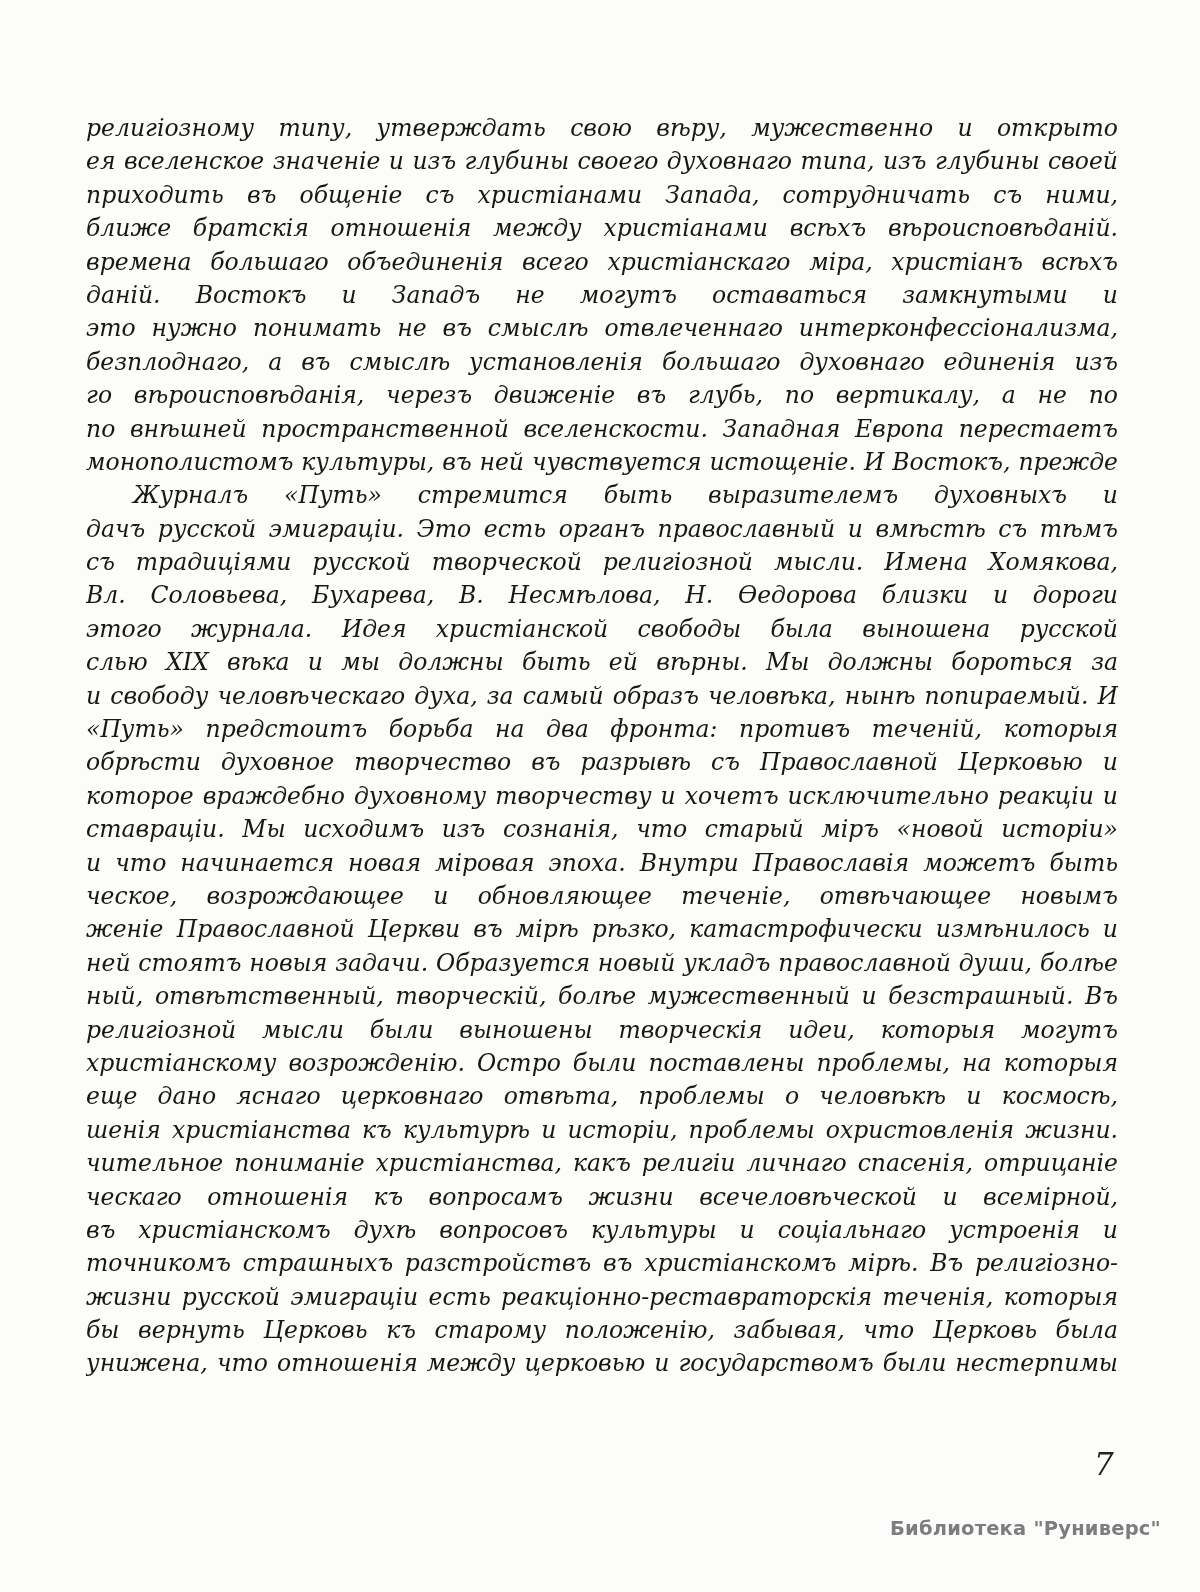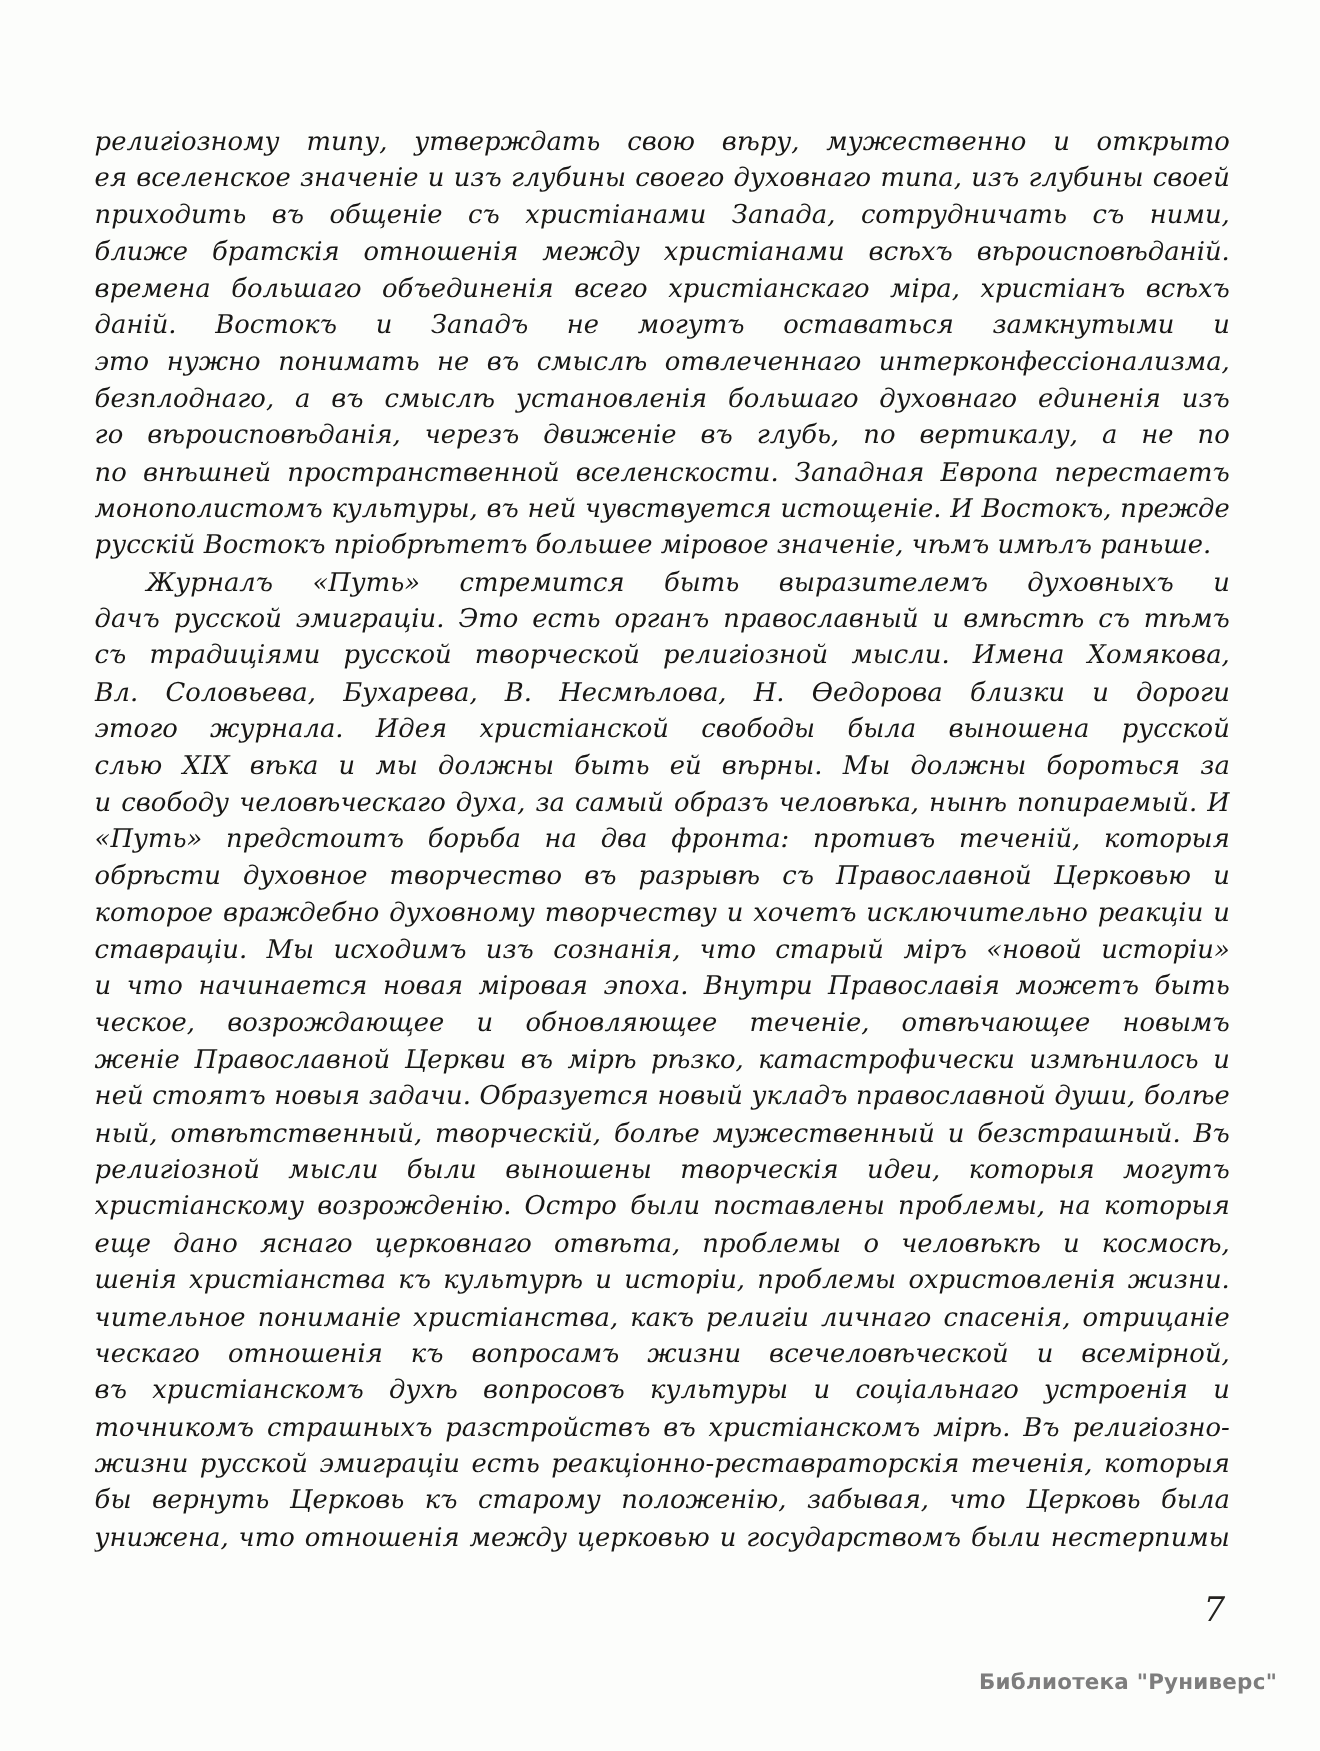--- a/index.html
+++ b/index.html
@@ -68,21 +68,20 @@
       <div class="line">ея вселенское значеніе и изъ глубины своего духовнаго типа, изъ глубины своей вѣры,</div>
       <div class="line">приходить въ общеніе съ христіанами Запада, сотрудничать съ ними, устанавливать</div>
       <div class="line">ближе братскія отношенія между христіанами всѣхъ вѣроисповѣданій. Наступили</div>
       <div class="line">времена большаго объединенія всего христіанскаго міра, христіанъ всѣхъ вѣроисповѣ-</div>
       <div class="line">даній. Востокъ и Западъ не могутъ оставаться замкнутыми и изолированными. И</div>
       <div class="line">это нужно понимать не въ смыслѣ отвлеченнаго интерконфессіонализма, творчески</div>
       <div class="line">безплоднаго, а въ смыслѣ установленія большаго духовнаго единенія изъ глубины кажда-</div>
       <div class="line">го вѣроисповѣданія, черезъ движеніе въ глубь, по вертикалу, а не по горизонталу, не</div>
       <div class="line">по внѣшней пространственной вселенскости. Западная Европа перестаетъ быть</div>
       <div class="line">монополистомъ культуры, въ ней чувствуется истощеніе. И Востокъ, прежде всего</div>
-      <div class="line flush">русскій Востокъ пріобрѣтетъ большее міровое значеніе, чѣмъ имѣлъ раньше.</div>
       <div class="line indent">Журналъ «Путь» стремится быть выразителемъ духовныхъ и религіозныхъ за-</div>
       <div class="line">дачъ русской эмиграціи. Это есть органъ православный и вмѣстѣ съ тѣмъ связанный</div>
       <div class="line">съ традиціями русской творческой религіозной мысли. Имена Хомякова, Достоевскаго,</div>
       <div class="line">Вл. Соловьева, Бухарева, В. Несмѣлова, Н. Ѳедорова близки и дороги руководителямъ</div>
       <div class="line">этого журнала. Идея христіанской свободы была выношена русской религіозной мы-</div>
       <div class="line">слью XIX вѣка и мы должны быть ей вѣрны. Мы должны бороться за достоинство</div>
       <div class="line">и свободу человѣческаго духа, за самый образъ человѣка, нынѣ попираемый. И журналу</div>
       <div class="line">«Путь» предстоитъ борьба на два фронта: противъ теченій, которыя думаютъ</div>
       <div class="line">обрѣсти духовное творчество въ разрывѣ съ Православной Церковью и противъ теченія,</div>
       <div class="line">которое враждебно духовному творчеству и хочетъ исключительно реакціи и ре-</div>

